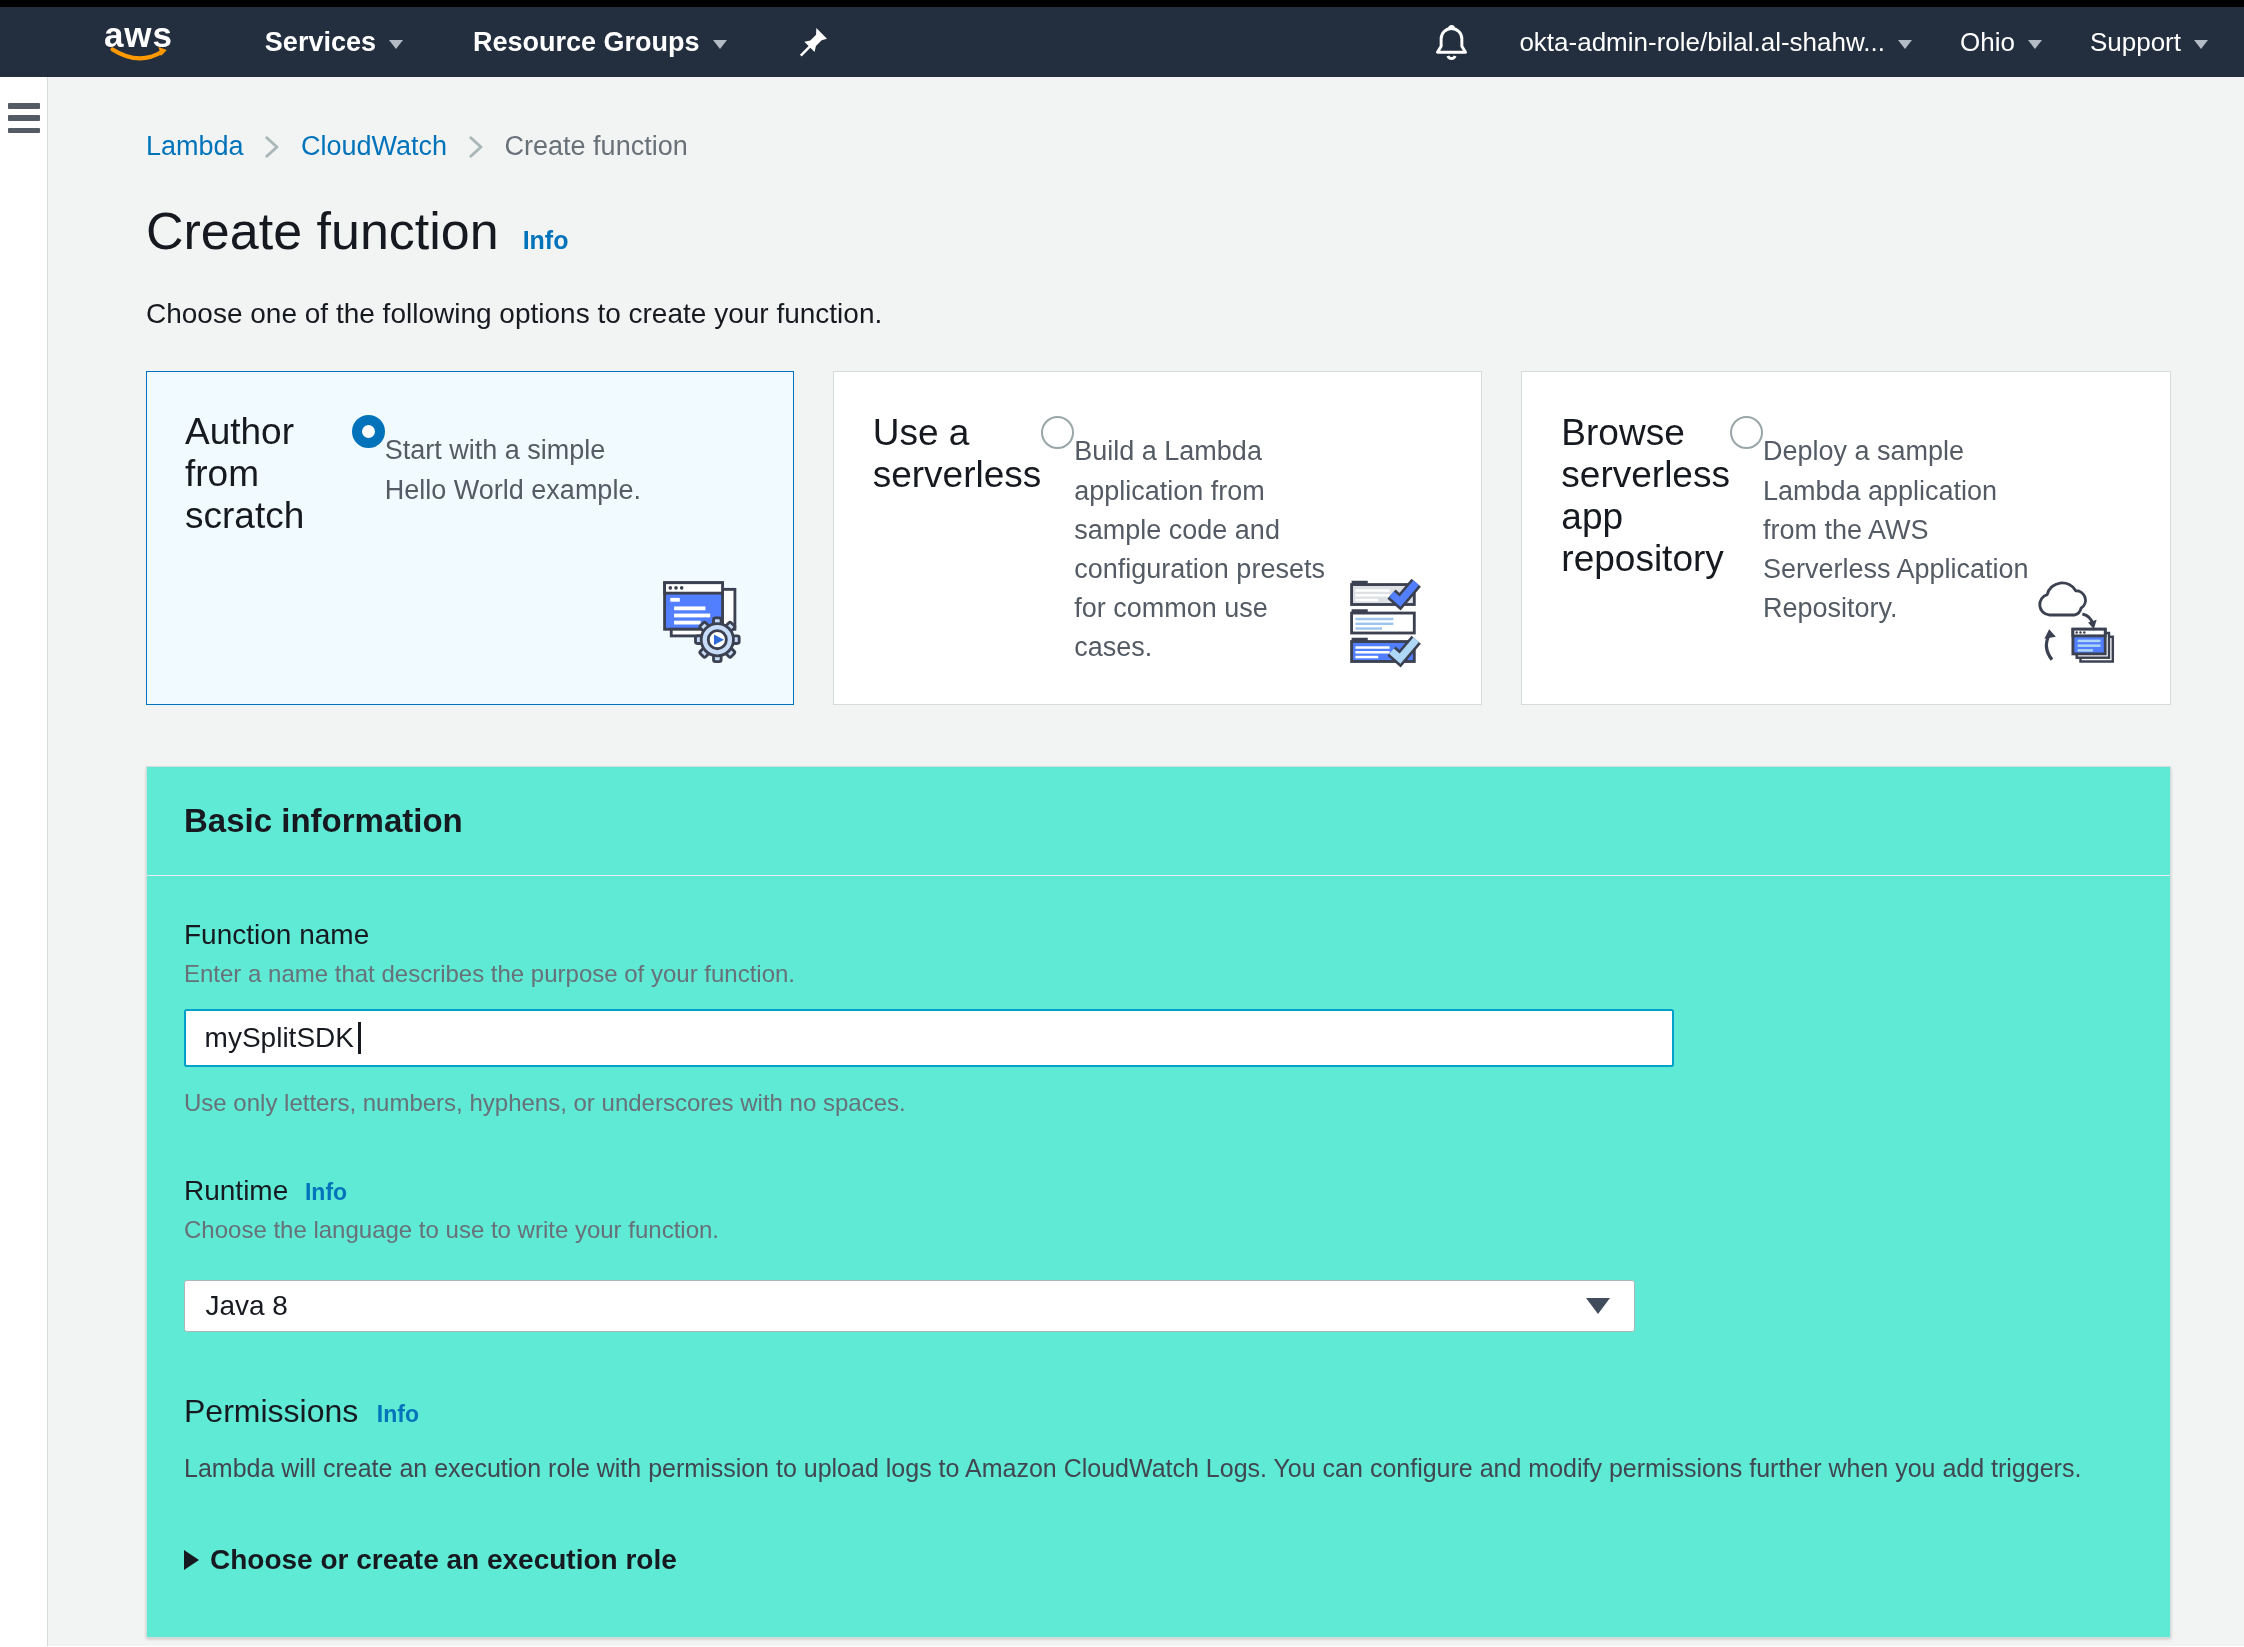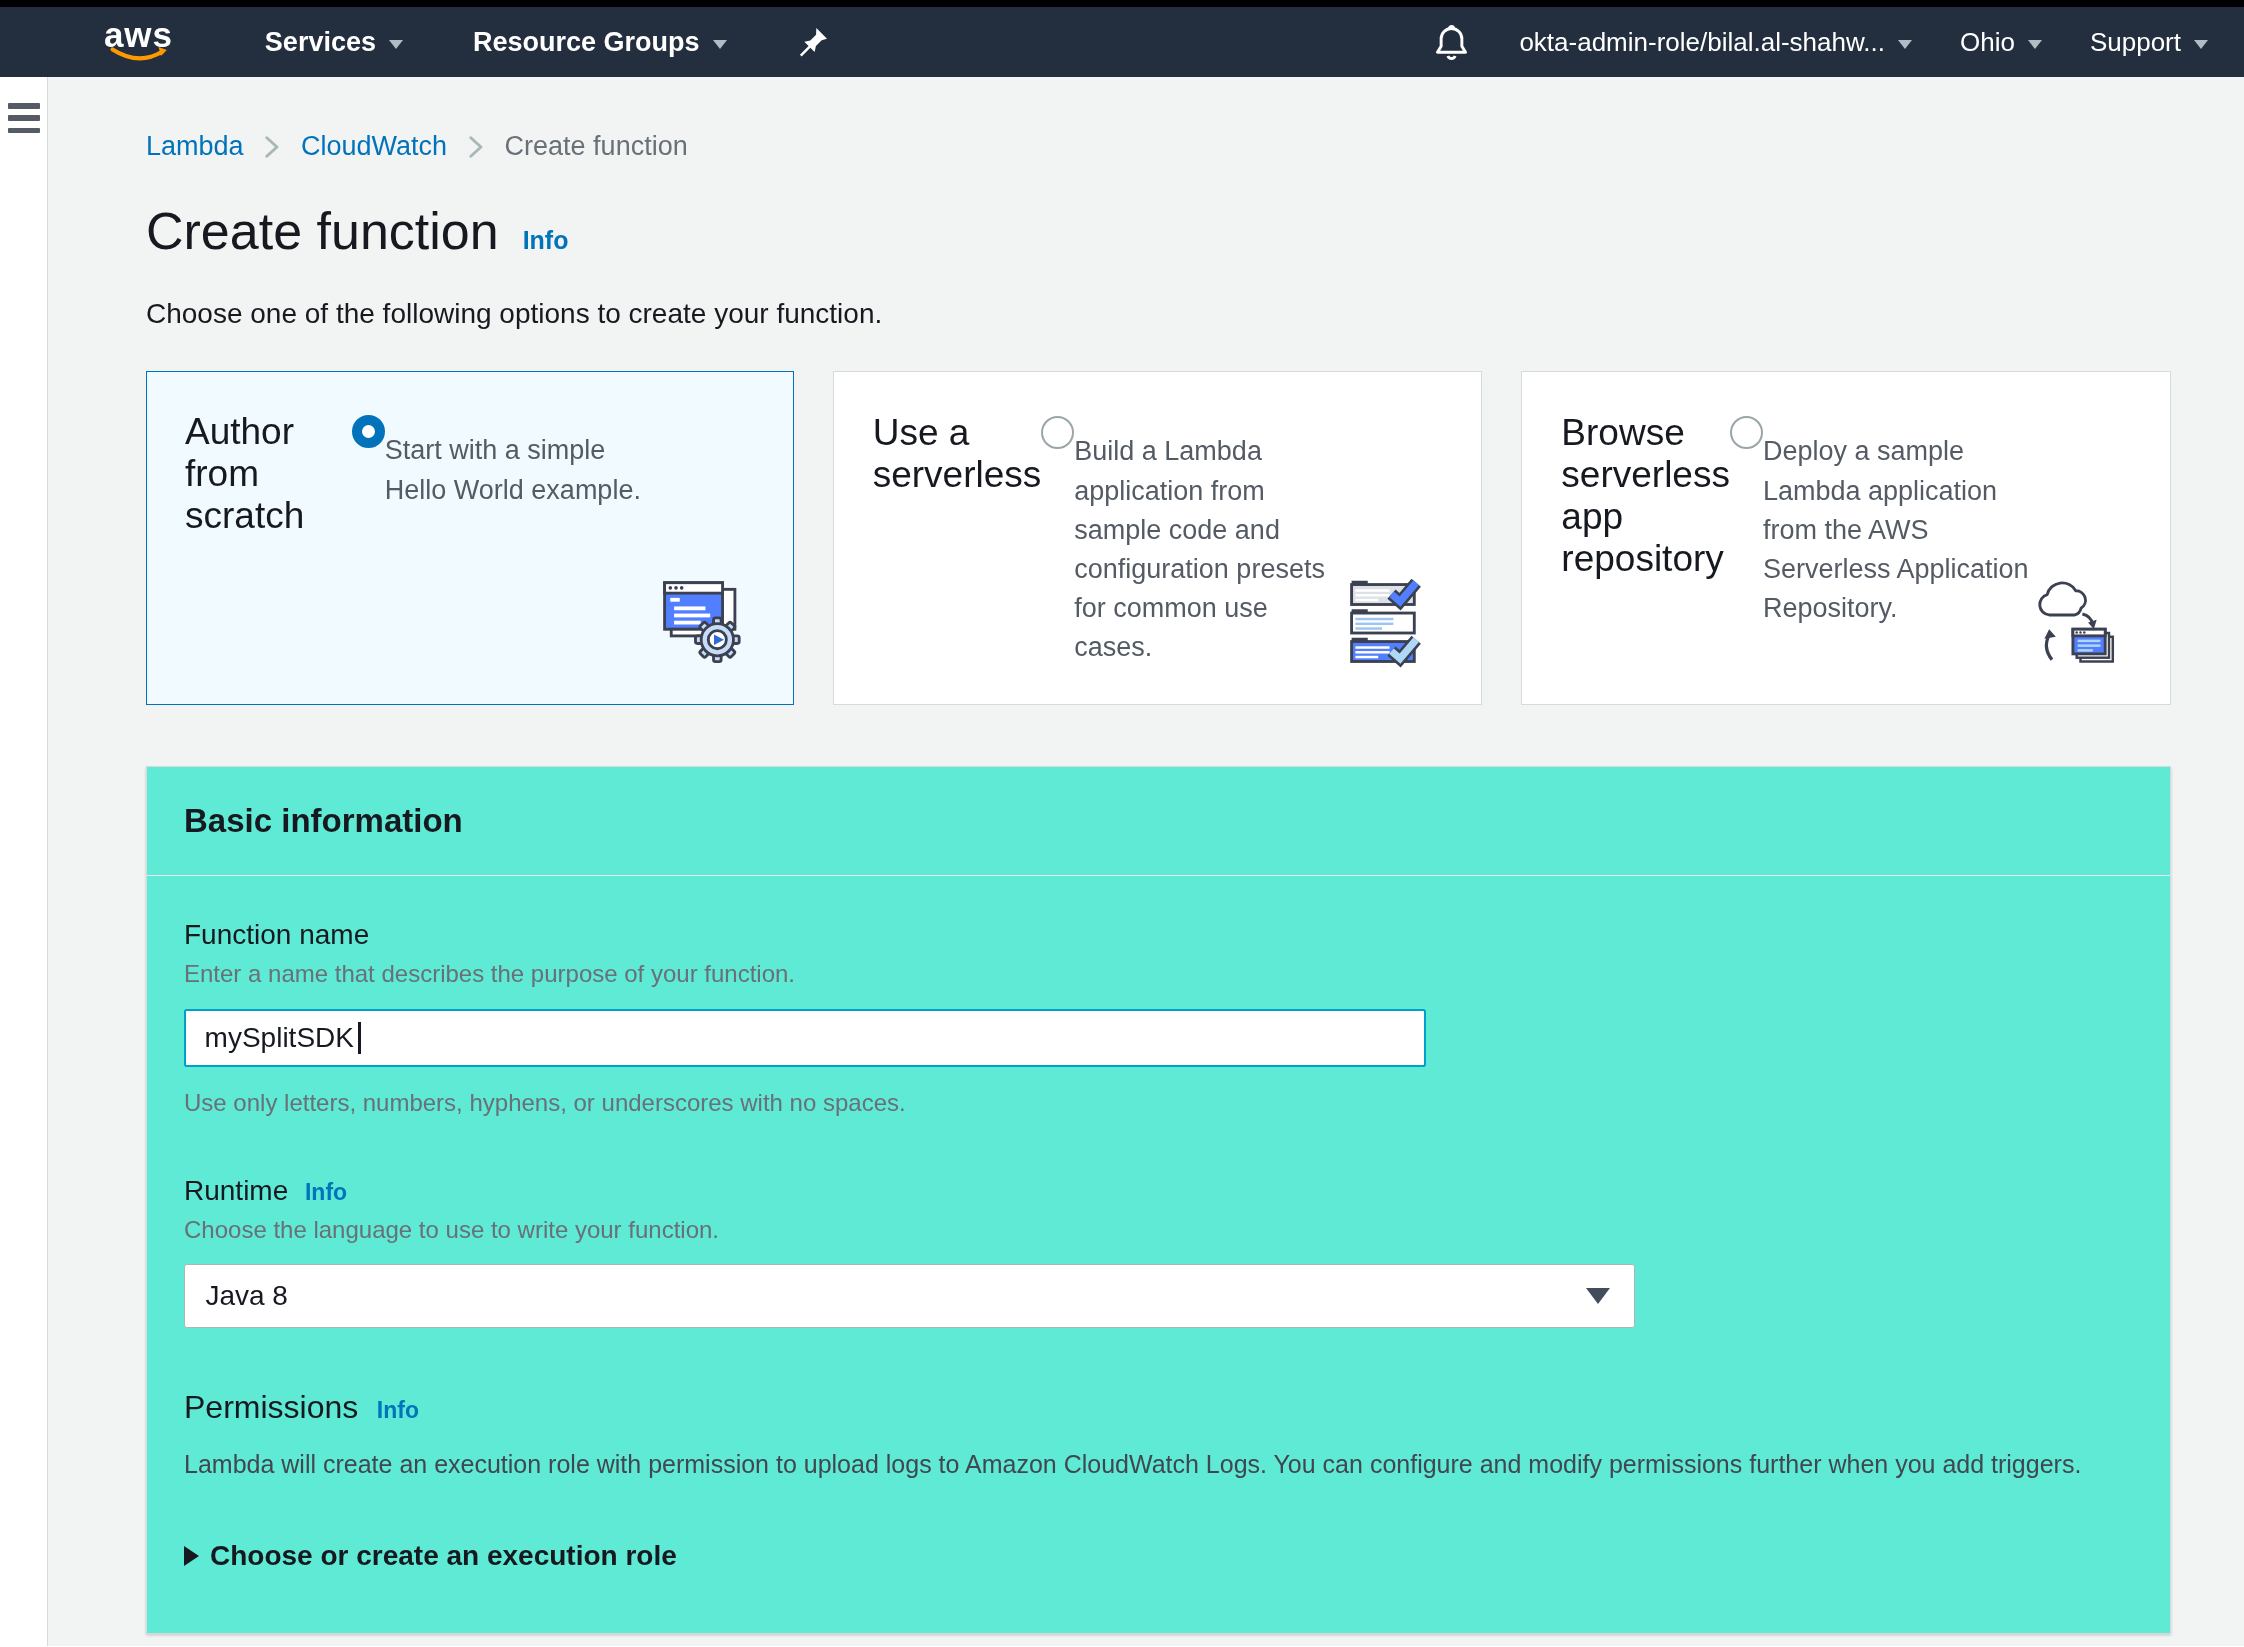--- a/index.html
+++ b/index.html
@@ -55,28 +55,28 @@
   .panel { margin-top:61px; background:#5eead4; border:0.9px solid #d5dbdb;
     box-shadow:0 1.9px 2.8px rgba(0,0,0,.18); }
   .panel-header { padding:35px 37px; border-bottom:1.9px solid #eaeded; }
   .panel-header h2 { font-size:33px; font-weight:700; color:#16191f; }
   .panel-body { padding:43px 37px 61px 37px; }
   .field-label { font-size:28px; color:#16191f; }
   .label-row { display:flex; align-items:baseline; gap:16.7px; }
   .info-small { color:#0073bb; font-weight:700; font-size:23px; cursor:pointer; }
   .field-help { font-size:24px; color:#687078; margin-top:9.3px; }
   .input-wrap { position:relative; width:1451px; margin-top:20.4px; }
-  .text-input { width:1242px; height:58px; border:2.8px solid #00a1c9; border-radius:2.8px;
+  .text-input { width:1490px; height:58px; border:2.8px solid #00a1c9; border-radius:2.8px;
     font-size:28px; font-family:"Liberation Sans", sans-serif; color:#16191f;
     padding:0 18.6px; outline:none; background:#fff; }
   .caret { position:absolute; left:174px; top:13px; width:2.8px; height:32px; background:#16191f; }
   .field-note { font-size:24px; color:#687078; margin-top:22px; }
   .runtime-block { margin-top:58px; }
-  .select { width:1451px; height:64px; border:1.9px solid #aab7b8; border-radius:2.8px; background:#fff;
-    margin-top:20px; display:flex; align-items:center; justify-content:space-between;
+  .select { width:1451px; height:52px; border:1.9px solid #aab7b8; border-radius:2.8px; background:#fff;
+    margin-top:36px; display:flex; align-items:center; justify-content:space-between;
     padding:0 24px 0 20.4px; font-size:28px; color:#16191f; cursor:pointer; }
   .select-arrow { width:0; height:0; border-left:12px solid transparent;
     border-right:12px solid transparent; border-top:16px solid #414d5c; }
   .perm-block { margin-top:61px; }
   .perm-head { display:flex; align-items:baseline; gap:18.6px; }
   .perm-head h3 { font-size:32px; font-weight:400; color:#16191f; }
   .perm-desc { font-size:25px; color:#414750; margin-top:24px; }
   .expander { display:flex; align-items:center; gap:11px; margin-top:61px; cursor:pointer; }
   .exp-tri { width:0; height:0; border-top:10.2px solid transparent; border-bottom:10.2px solid transparent;
     border-left:15px solid #16191f; }

